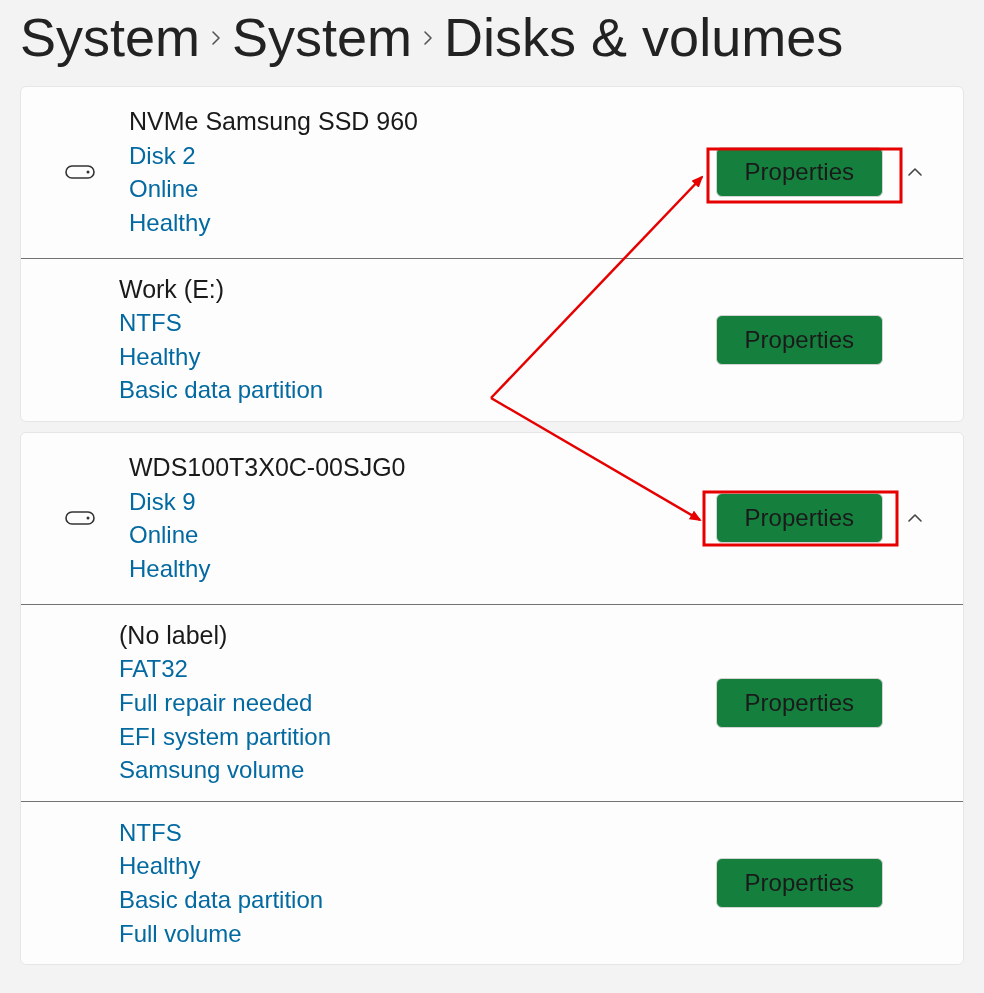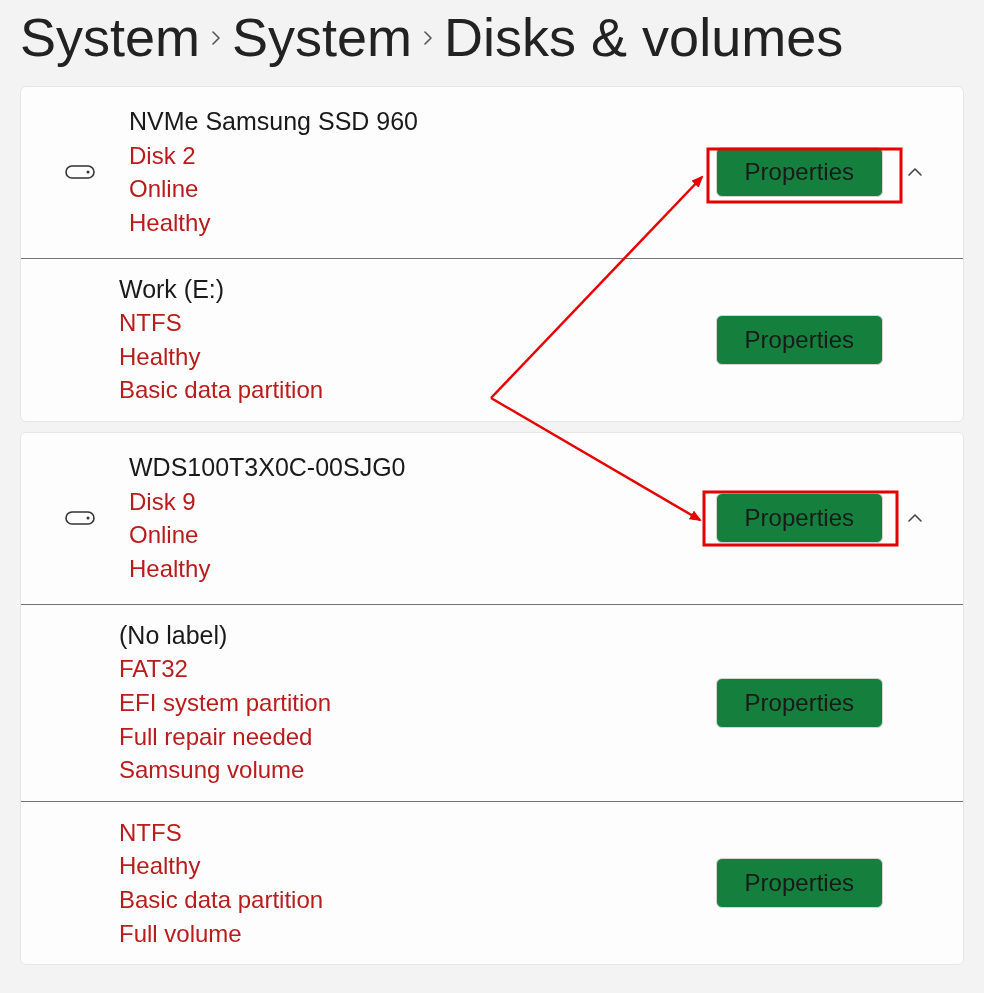--- a/index.html
+++ b/index.html
@@ -80,21 +80,21 @@
     gap: 0px;
   }
   .row .title {
     font-size: 25px;
     font-weight: 400;
     color: #1a1a1a;
     line-height: 1.35;
   }
   .row .sub {
     font-size: 24px;
-    color: #b91c1c;
+    color: #0369a1;
     line-height: 1.4;
   }
 
   .btn {
     background: #15803d;
     border: 1px solid #d4d4d4;
     border-radius: 6px;
     padding: 10px 28px;
     font-size: 24px;
     color: #1a1a1a;
@@ -196,22 +196,22 @@
         <svg width="18" height="18" viewBox="0 0 18 18">
             <path d="M3 12 L9 6 L15 12" stroke="#444" stroke-width="1.6" fill="none" stroke-linecap="round" stroke-linejoin="round"></path>
           </svg>
       </div>
     </div>
 
     <div class="row volume-row">
       <div class="text-col">
         <div class="title">(No label)</div>
         <div class="sub">FAT32</div>
+        <div class="sub">Full repair needed</div>
         <div class="sub">EFI system partition</div>
-        <div class="sub">Full repair needed</div>
         <div class="sub">Samsung volume</div>
       </div>
       <button class="btn">Properties</button>
       <div class="chev"></div>
     </div>
 
     <div class="row volume-row">
       <div class="text-col">
         <div class="sub">NTFS</div>
         <div class="sub">Healthy</div>

